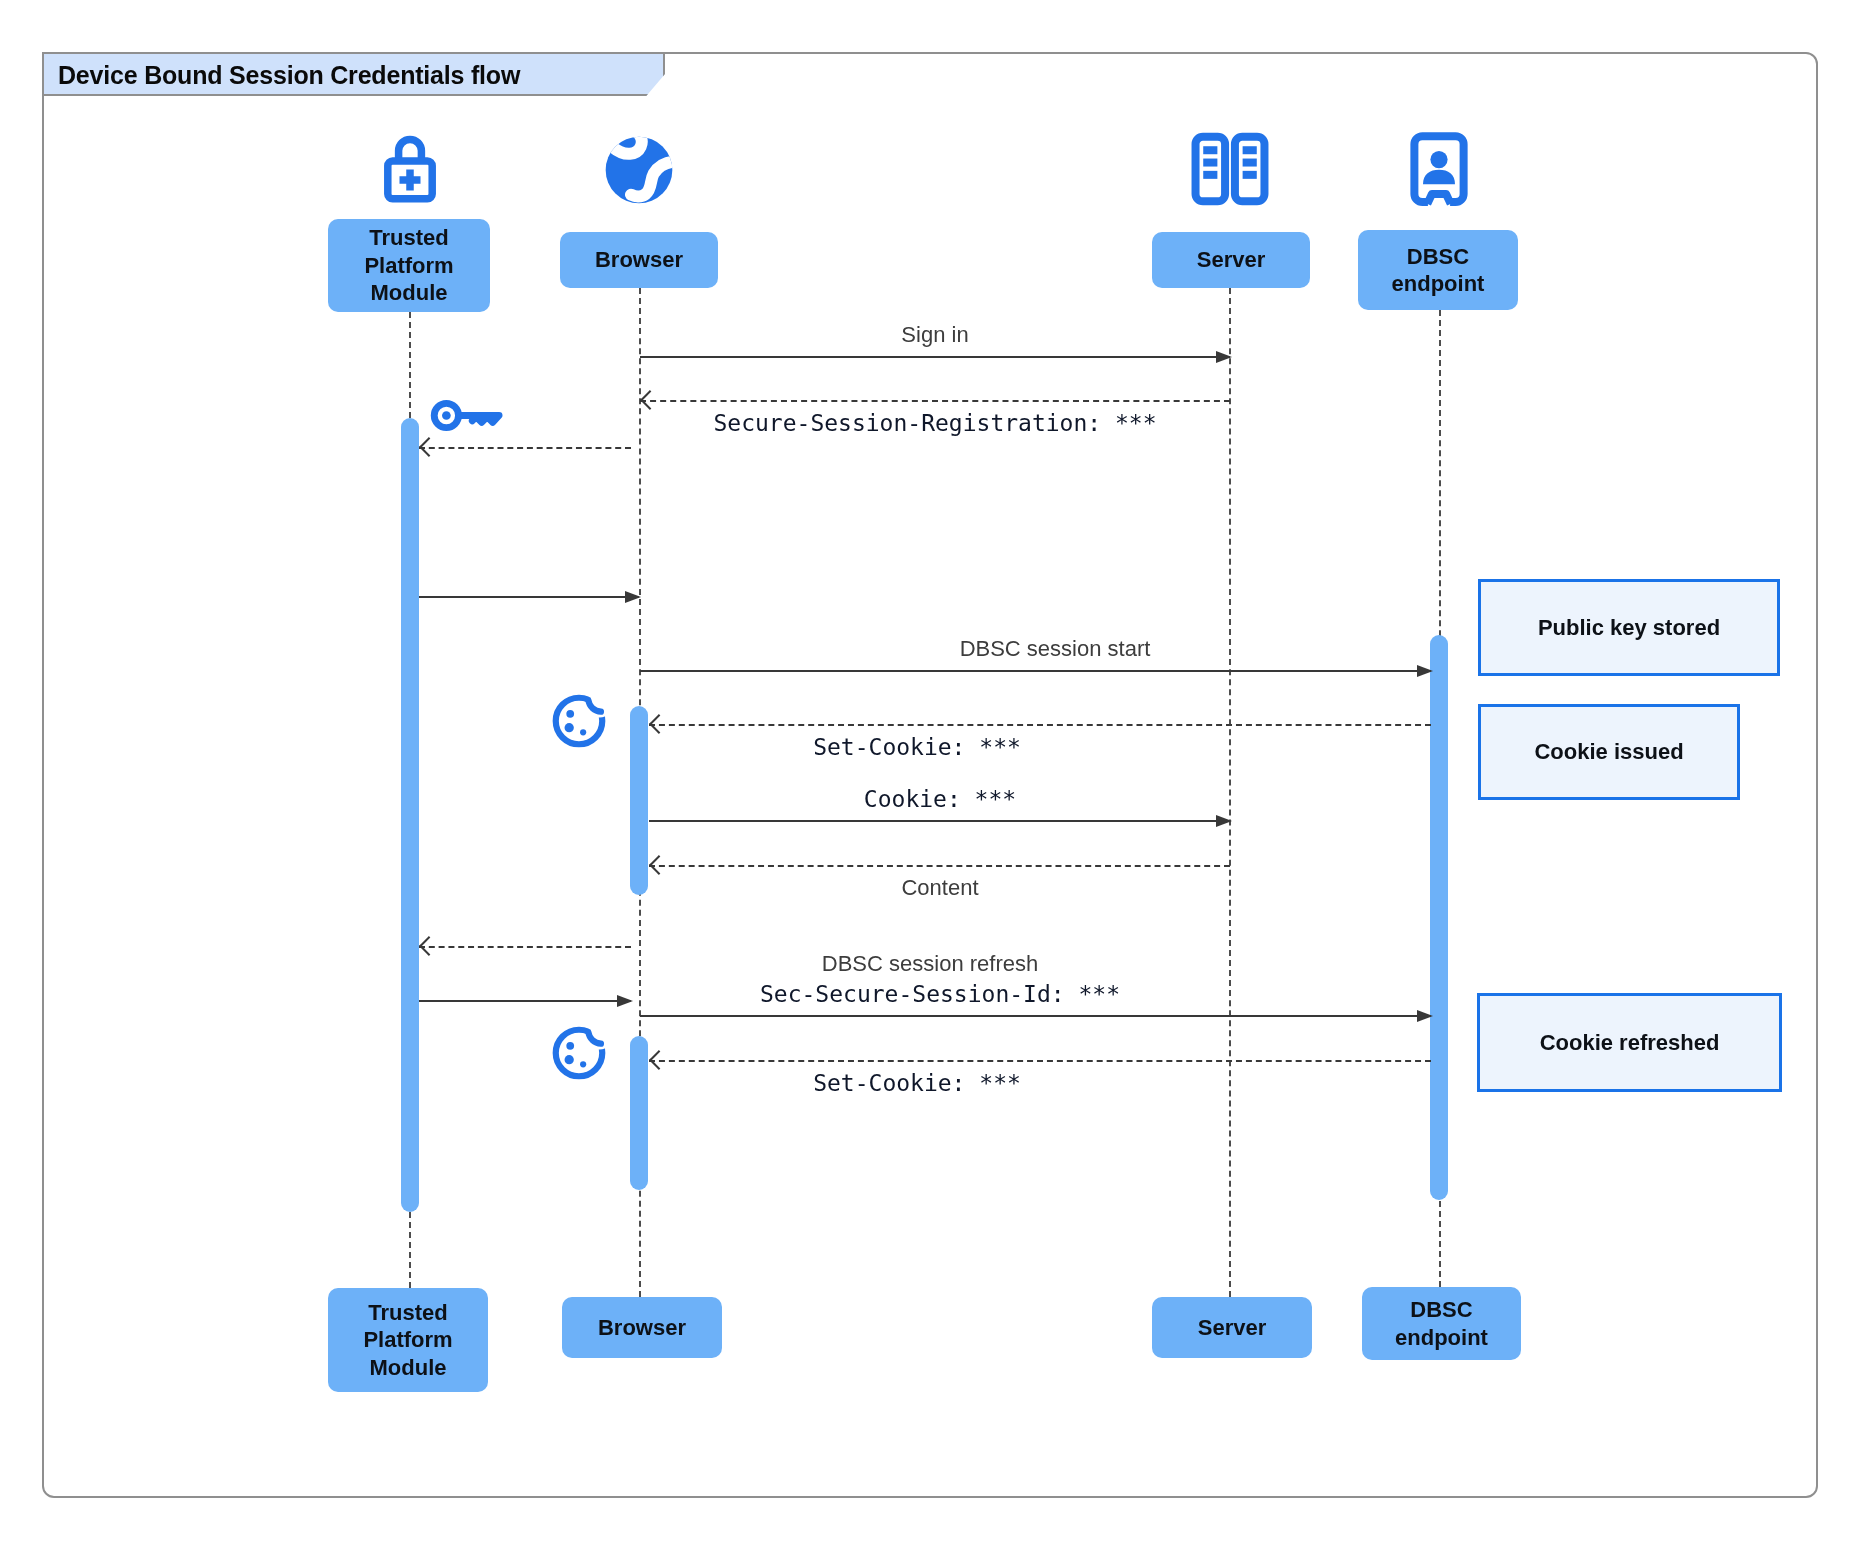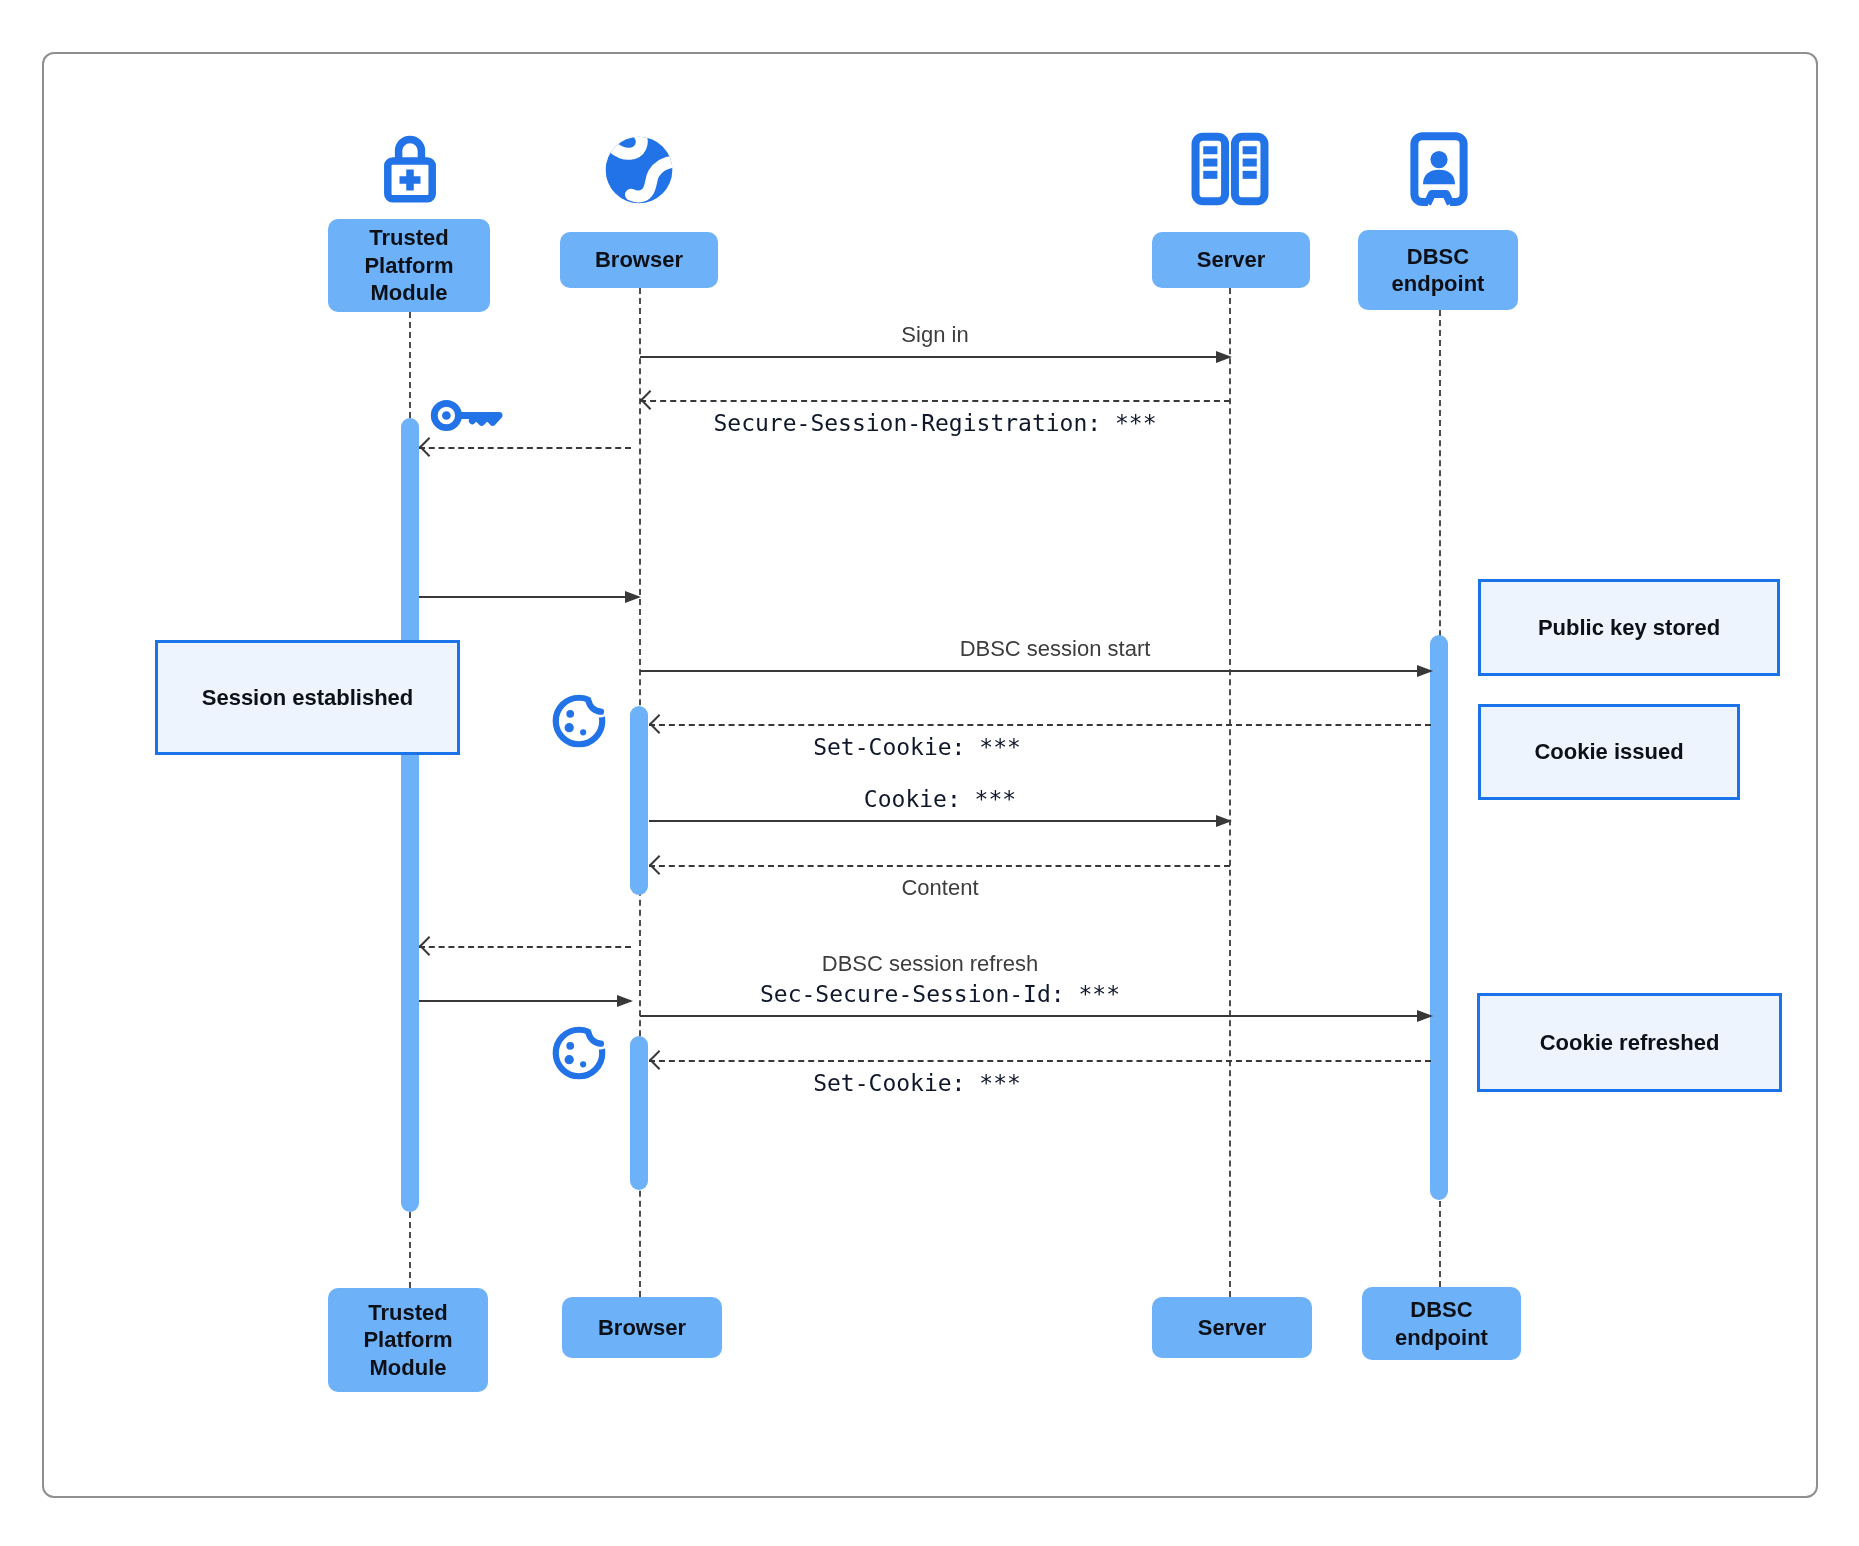--- a/index.html
+++ b/index.html
@@ -45,20 +45,21 @@
   .msg-label.mono{font-family:"DejaVu Sans Mono",monospace;font-size:23px;font-weight:500;color:#0f172a;}
   .icon{position:absolute;}
   svg{display:block;}
 </style>
 </head>
 <body>
 
 <div class="stage">
 
   <div class="frame"></div>
+  <div class="title-tab">Device Bound Session Credentials flow</div>
 
   <div class="lifeline" style="left:409px;top:312px;height:976px;"></div>
   <div class="lifeline" style="left:639px;top:288px;height:1009px;"></div>
   <div class="lifeline" style="left:1229px;top:288px;height:1009px;"></div>
   <div class="lifeline" style="left:1439px;top:310px;height:977px;"></div>
 
   <div class="bar" style="left:401px;top:418px;height:794px;"></div>
   <div class="bar" style="left:1430px;top:635px;height:565px;"></div>
   <div class="bar" style="left:630px;top:706px;height:189px;"></div>
   <div class="bar" style="left:630px;top:1036px;height:154px;"></div>
@@ -144,23 +145,20 @@
     <svg width="62" height="62" viewBox="0 0 24 24" fill="none" stroke="var(--icon-blue)" stroke-width="2.4" stroke-linecap="round">
       <circle cx="12" cy="12" r="9"></circle>
       <circle cx="20" cy="5.4" r="5.2" fill="#ffffff" stroke="none"></circle>
       <path d="M15.6 3.8 A5.6 5.6 0 0 0 17.2 7.0 A5.6 5.6 0 0 0 20.5 8.4"></path>
       <circle cx="8.6" cy="9.2" r="1.5" fill="var(--icon-blue)" stroke="none"></circle>
       <circle cx="8.2" cy="14.6" r="1.8" fill="var(--icon-blue)" stroke="none"></circle>
       <circle cx="13.6" cy="16.4" r="1.2" fill="var(--icon-blue)" stroke="none"></circle>
     </svg>
   </div>
 
-  <div class="note" style="left:155px;top:640px;width:305px;height:115px;">
-    <span>Session established</span>
-  </div>
   <div class="note" style="left:1478px;top:579px;width:302px;height:97px;">
     <span>Public key stored</span>
   </div>
   <div class="note" style="left:1478px;top:704px;width:262px;height:96px;">
     <span>Cookie issued</span>
   </div>
   <div class="note" style="left:1477px;top:993px;width:305px;height:99px;">
     <span>Cookie refreshed</span>
   </div>
 

